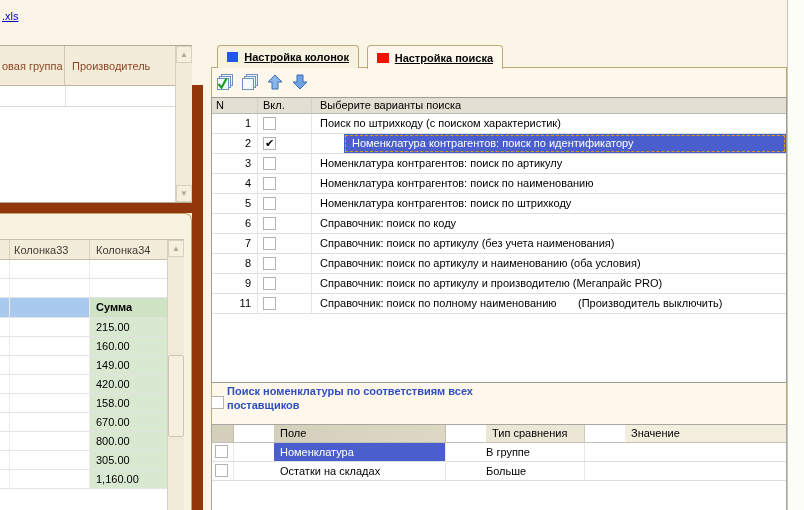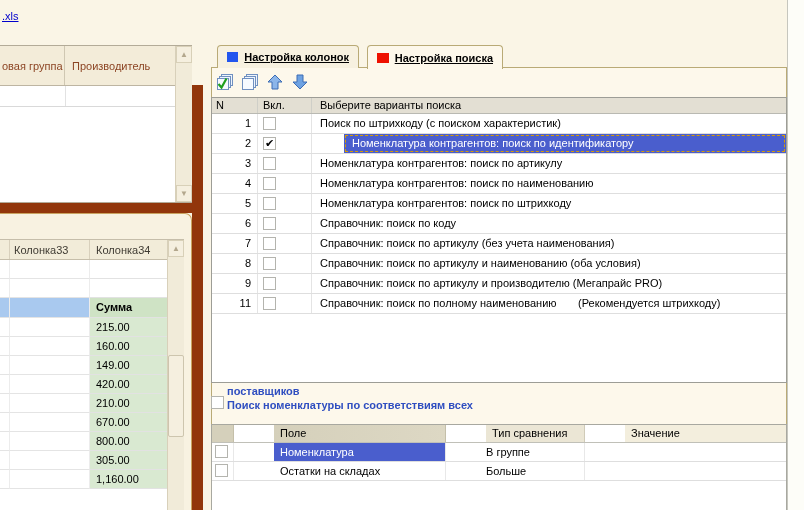--- a/index.html
+++ b/index.html
@@ -168,21 +168,21 @@
             <div class="c">149.00</div>
           </div>
           <div class="lbrow val">
             <div class="a"></div>
             <div class="b"></div>
             <div class="c">420.00</div>
           </div>
           <div class="lbrow val">
             <div class="a"></div>
             <div class="b"></div>
-            <div class="c">210.00</div>
+            <div class="c">158.00</div>
           </div>
           <div class="lbrow val">
             <div class="a"></div>
             <div class="b"></div>
             <div class="c">670.00</div>
           </div>
           <div class="lbrow val">
             <div class="a"></div>
             <div class="b"></div>
             <div class="c">800.00</div>
@@ -304,29 +304,29 @@
           <div class="c-chk">
             <span class="cb"></span>
           </div>
           <div class="c-label"><span>Справочник: поиск по артикулу и производителю (Мегапрайс PRO)</span></div>
         </div>
         <div class="srow">
           <div class="c-n">11</div>
           <div class="c-chk">
             <span class="cb"></span>
           </div>
-          <div class="c-label"><span>Справочник: поиск по полному наименованию</span><span class="note">(Рекомендуется штрихкоду)</span></div>
+          <div class="c-label"><span>Справочник: поиск по полному наименованию</span><span class="note">(Производитель выключить)</span></div>
         </div>
       </div>
   </div>
 
   <div id="sup-cb" class=""></div>
   <div id="sup-label">
+    <div>Поиск номенклатуры по соответствиям всех</div>
     <div>поставщиков</div>
-    <div>Поиск номенклатуры по соответствиям всех</div>
   </div>
 
   <div id="filter-table">
     <div class="ft-header">
       <div class="ft-h0"></div>
       <div class="ft-h1">Поле</div>
       <div class="ft-h2">Тип сравнения</div>
       <div class="ft-h3">Значение</div>
     </div>
     <div id="frows">

